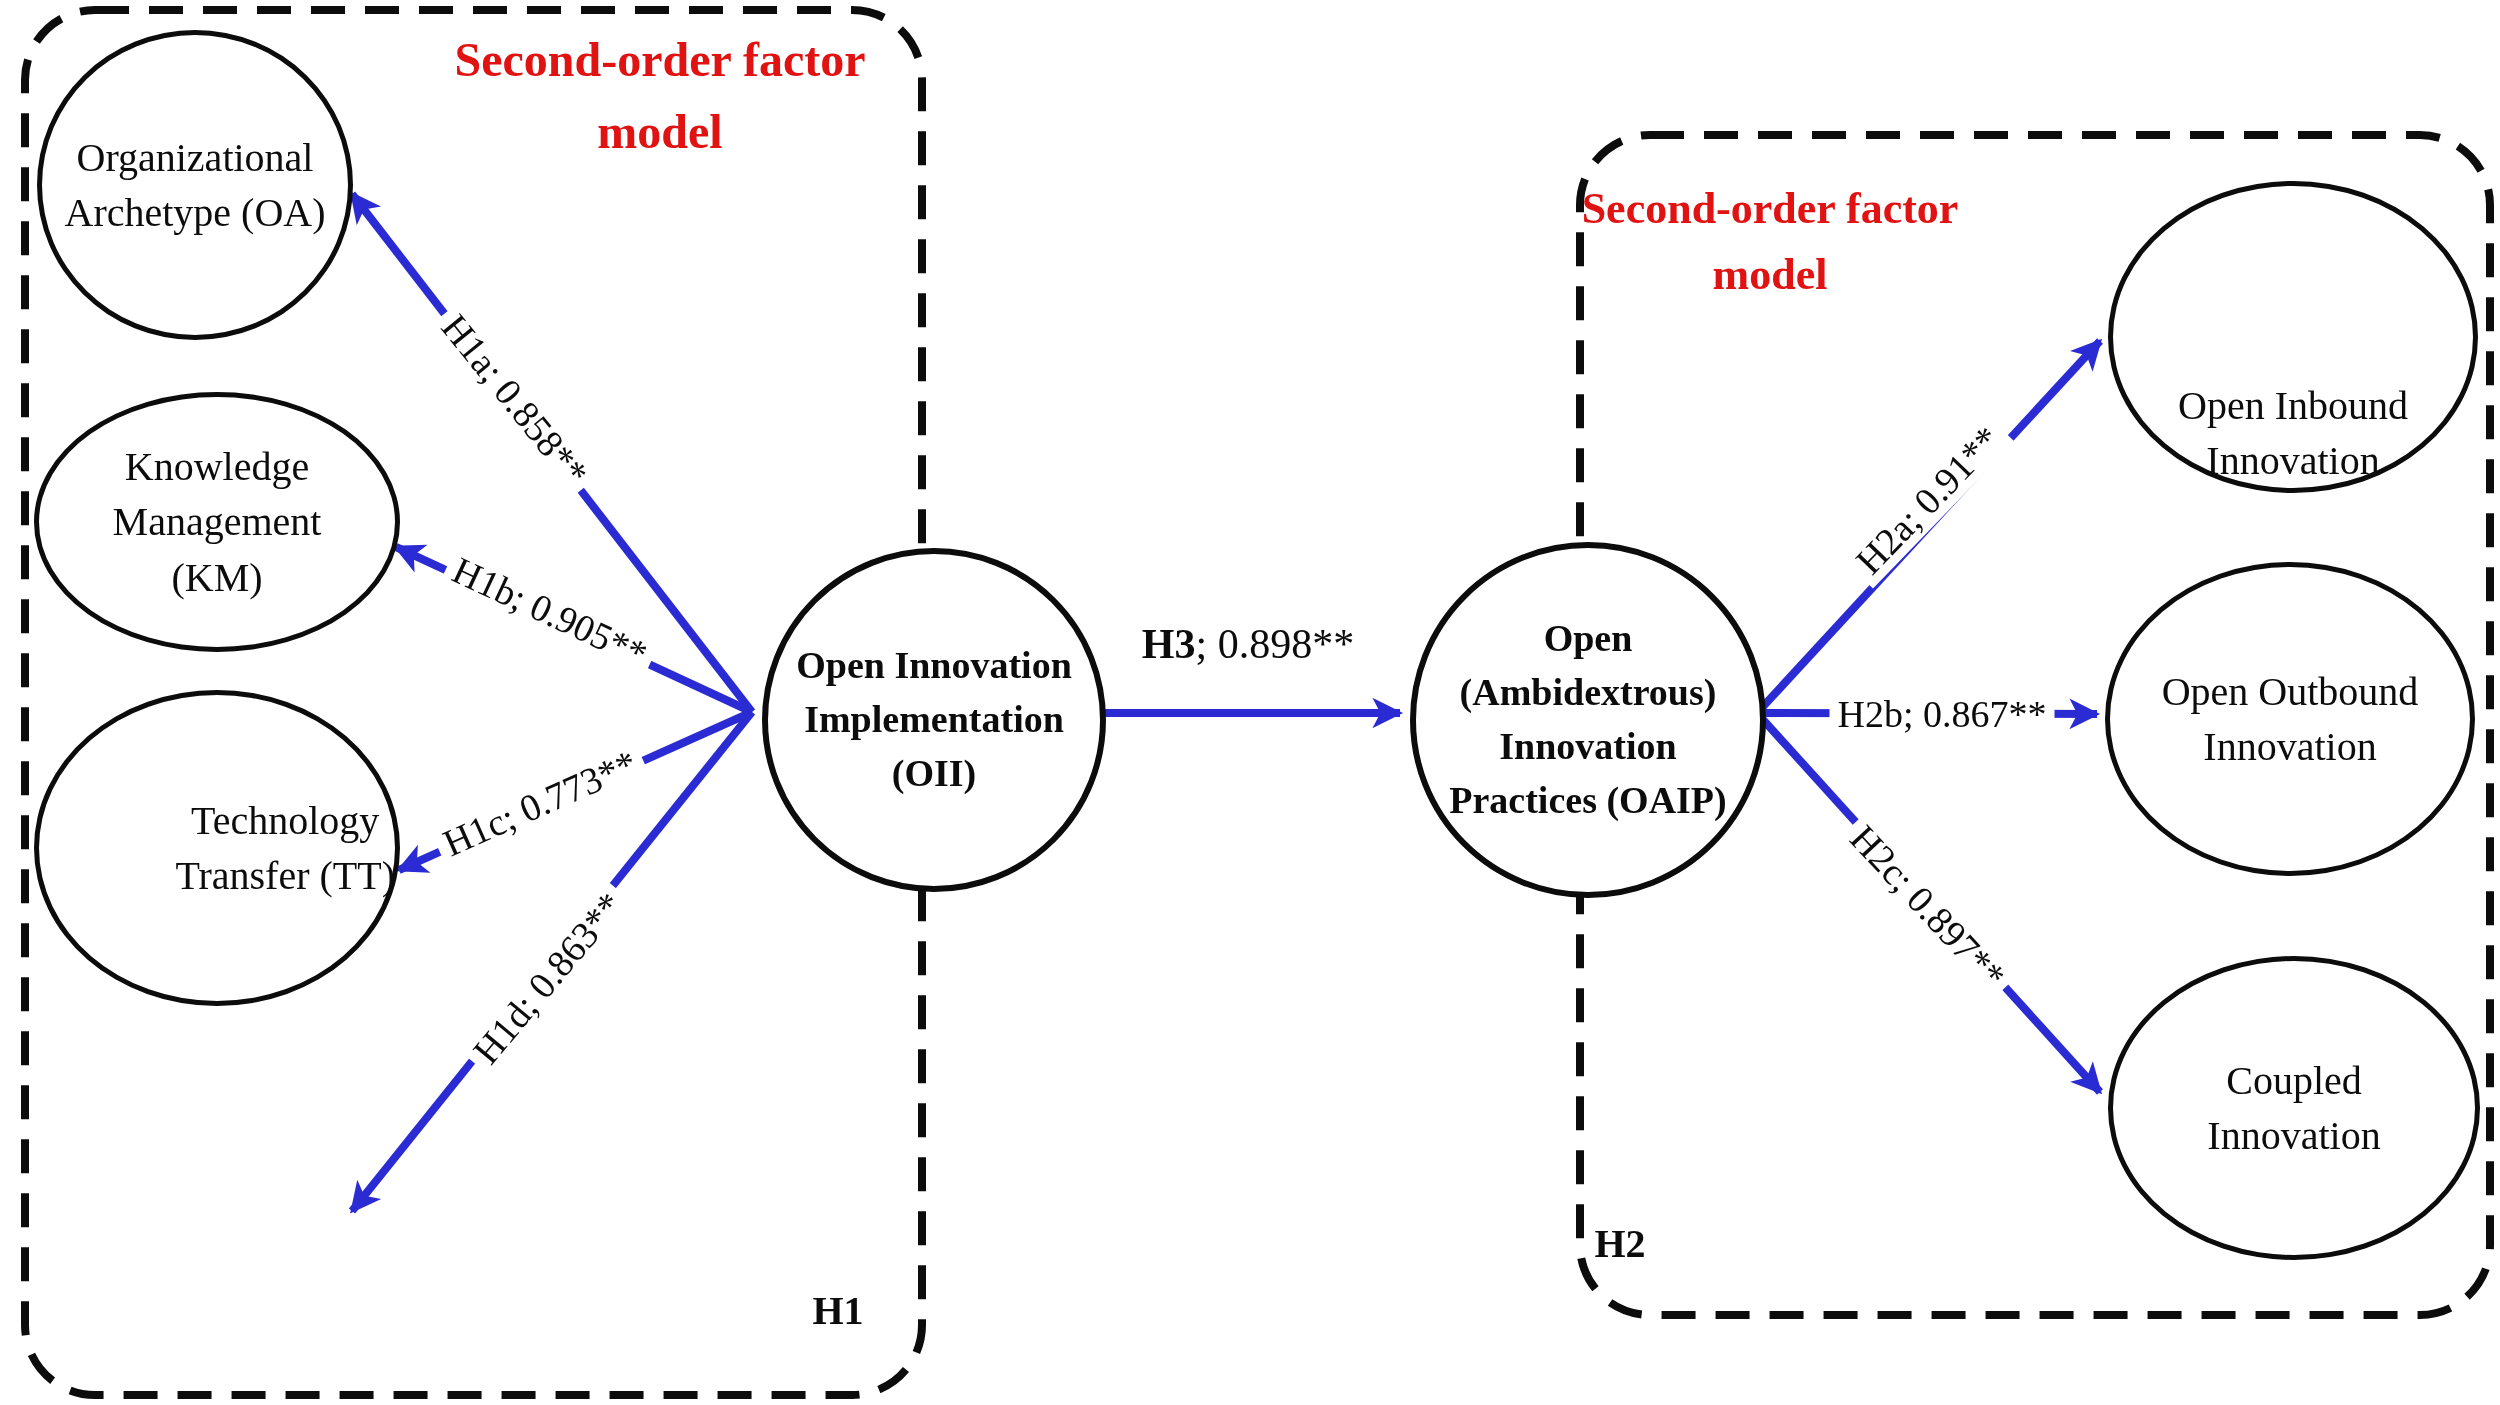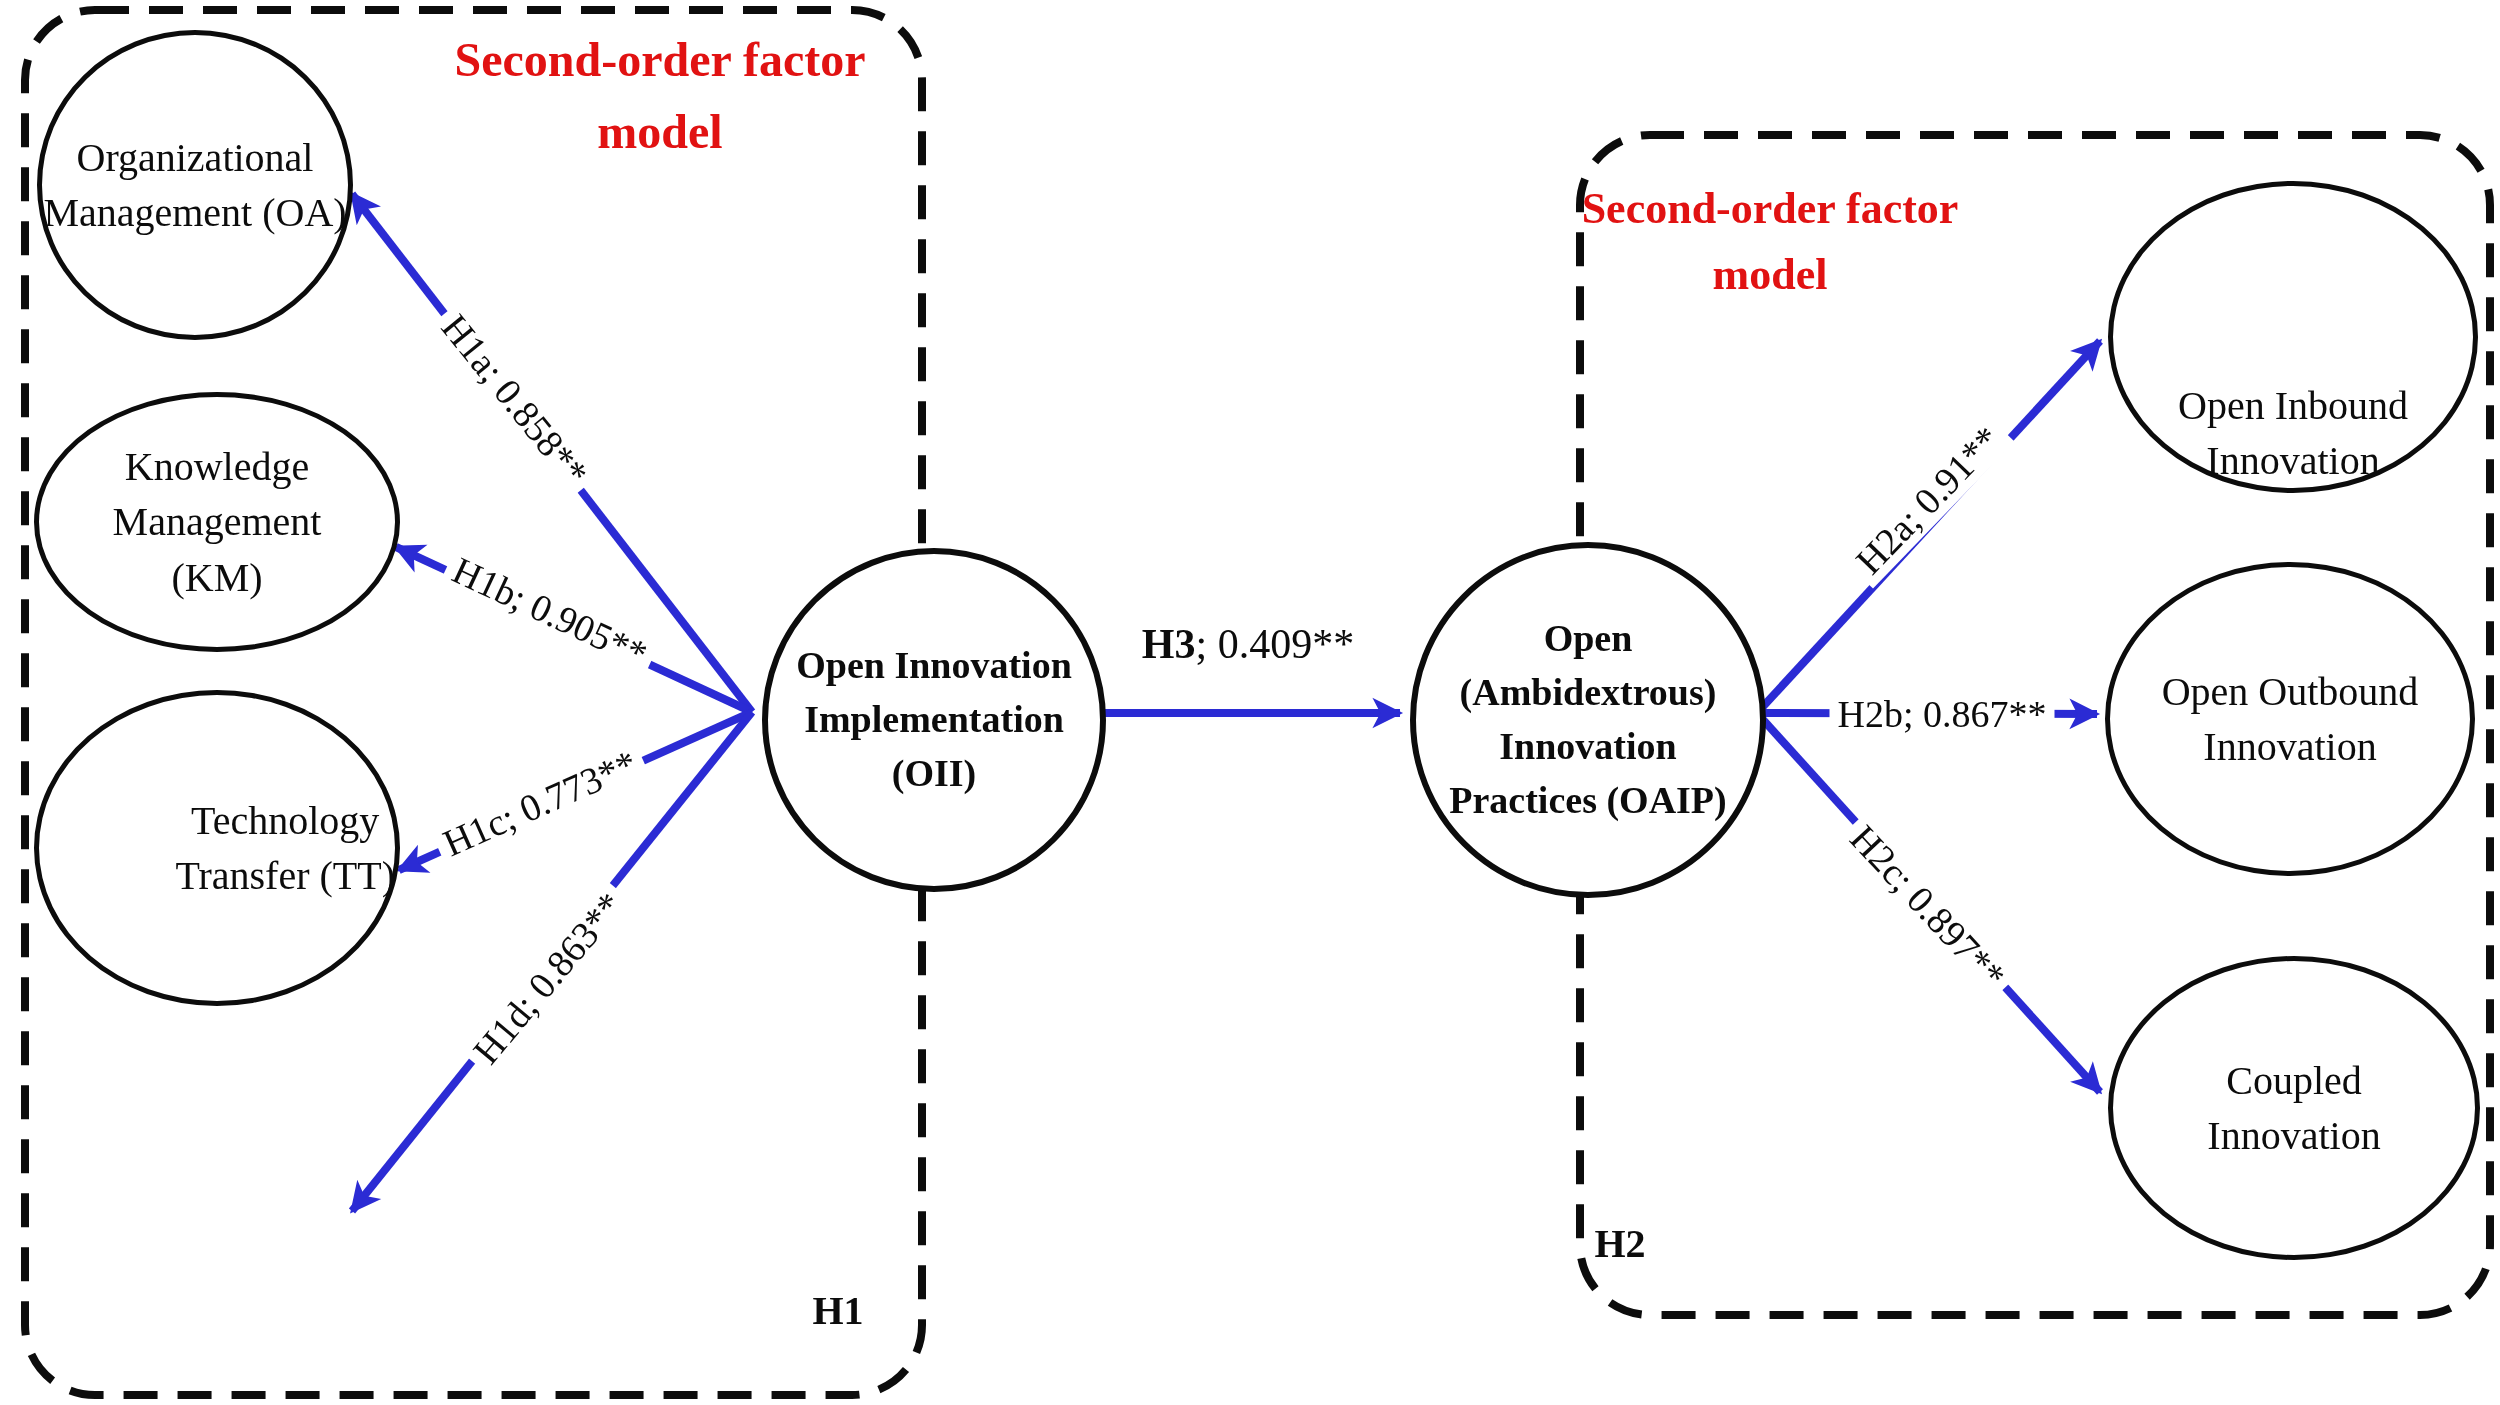--- a/index.html
+++ b/index.html
@@ -82,21 +82,21 @@
     <line class="arrow" x1="1757" y1="713" x2="2100" y2="1092" marker-end="url(#ah)"></line>
   </svg>
 
   <div class="box-title left">Second-order factor
 model</div>
   <div class="box-title right">Second-order factor
 model</div>
 
   <div class="node" style="left:37px;top:30px;width:306px;height:300px;">
     <div class="node-text">Organizational
-Management (OA)</div>
+Archetype (OA)</div>
   </div>
 
   <div class="node" style="left:34px;top:392px;width:356px;height:250px;">
     <div class="node-text">Knowledge
 Management
 (KM)</div>
   </div>
 
   <div class="node" style="left:34px;top:690px;width:356px;height:306px;justify-content:flex-end;">
     <div class="node-text">Technology
@@ -130,21 +130,21 @@
   <div class="node" style="left:2108px;top:956px;width:362px;height:294px;">
     <div class="node-text">Coupled
 Innovation</div>
   </div>
 
   <div class="plabel" style="left:515px;top:400px;--rot:51deg;">H1a; 0.858**</div>
   <div class="plabel" style="left:550px;top:612px;--rot:25deg;">H1b; 0.905**</div>
   <div class="plabel" style="left:540px;top:803px;--rot:-24deg;">H1c; 0.773**</div>
   <div class="plabel" style="left:548px;top:978px;--rot:-50deg;">H1d; 0.863**</div>
 
-  <div class="plabel" style="left:1248px;top:644px;font-size:42px;"><b>H3</b><span>; 0.409**</span></div>
+  <div class="plabel" style="left:1248px;top:644px;font-size:42px;"><b>H3</b><span>; 0.898**</span></div>
 
   <div class="plabel" style="left:1928px;top:500px;--rot:-46deg;">H2a; 0.91**</div>
   <div class="plabel" style="left:1942px;top:714px;">H2b; 0.867**</div>
   <div class="plabel" style="left:1928px;top:907px;--rot:47deg;">H2c; 0.897**</div>
 
   <div class="corner-tag" style="left:838px;top:1310px;">H1</div>
   <div class="corner-tag" style="left:1620px;top:1243px;font-family:Liberation Serif, serif;">H2</div>
 
 </div>
 

